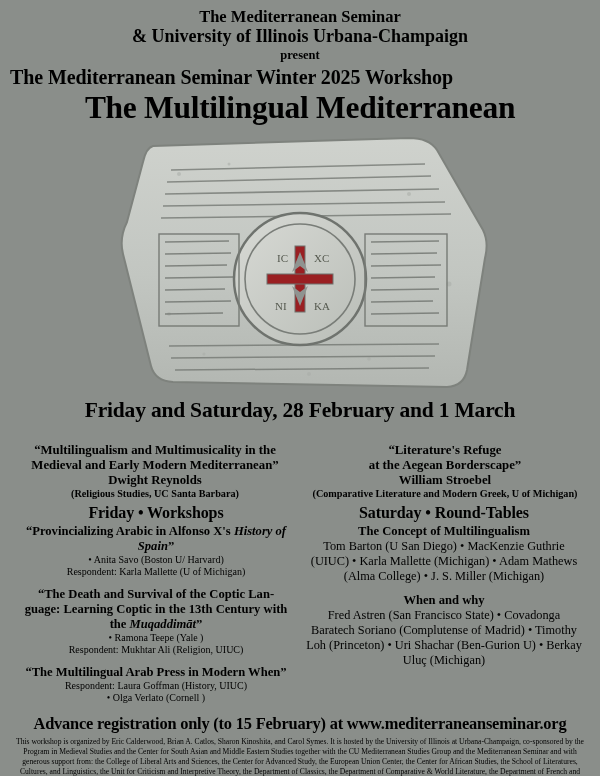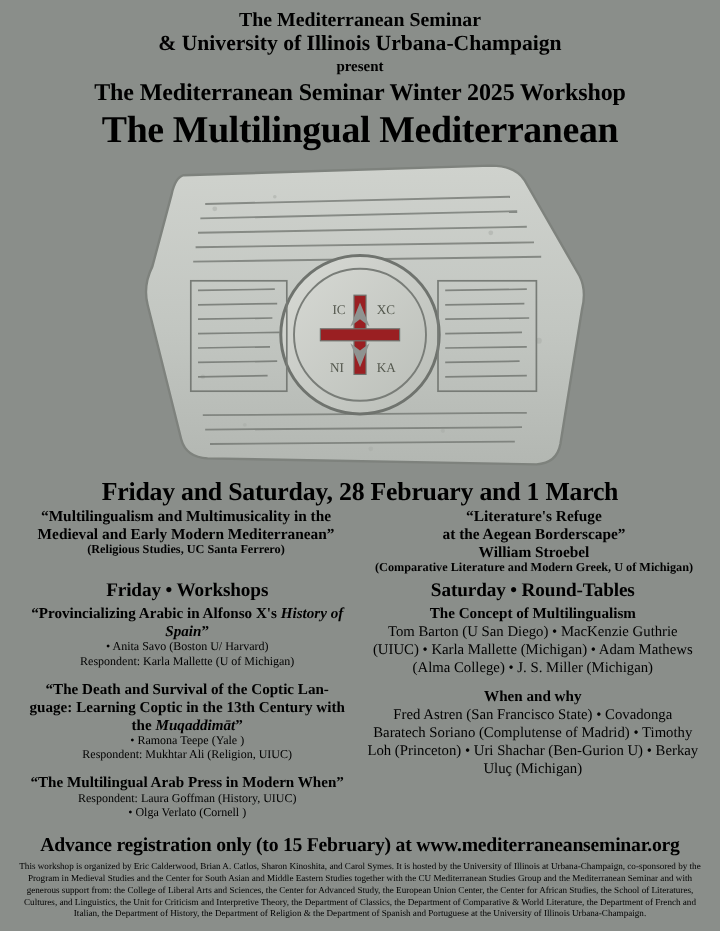--- a/index.html
+++ b/index.html
@@ -37,21 +37,21 @@
   }
   .present {
     font-size: 12.5px;
     font-weight: bold;
     text-align: center;
     margin-top: 1px;
   }
   .workshop-line {
     font-size: 20px;
     font-weight: bold;
-    text-align: center;
+    text-align: left;
     margin-top: 3px;
     letter-spacing: -0.1px;
   }
   .main-title {
     font-size: 31.5px;
     font-weight: bold;
     text-align: center;
     margin-top: 1px;
     letter-spacing: -0.3px;
   }
@@ -74,21 +74,21 @@
   .dates {
     font-size: 21.5px;
     font-weight: bold;
     text-align: center;
     margin-top: 4px;
     letter-spacing: -0.2px;
   }
 
   .keynotes {
     display: flex;
-    margin-top: 0;
+    margin-top: 20px;
   }
   .keynote {
     width: 50%;
     text-align: center;
     padding: 0 4px;
     box-sizing: border-box;
   }
   .kn-title {
     font-size: 12.8px;
     font-weight: bold;
@@ -260,21 +260,22 @@
       </svg>
     </div>
   </div>
 
   <div class="dates">Friday and Saturday, 28 February and 1 March</div>
 
   <div class="keynotes">
     <div class="keynote">
       <div class="kn-title">“Multilingualism and Multimusicality in the</div>
       <div class="kn-title">Medieval and Early Modern Mediterranean”</div>
-      <div class="kn-affil">(Religious Studies, UC Santa Ferrero)</div>
+      <div class="kn-name">Dwight Reynolds</div>
+      <div class="kn-affil">(Religious Studies, UC Santa Barbara)</div>
     </div>
     <div class="keynote">
       <div class="kn-title">“Literature's Refuge</div>
       <div class="kn-title">at the Aegean Borderscape”</div>
       <div class="kn-name">William Stroebel</div>
       <div class="kn-affil">(Comparative Literature and Modern Greek, U of Michigan)</div>
     </div>
   </div>
 
   <div class="columns">

